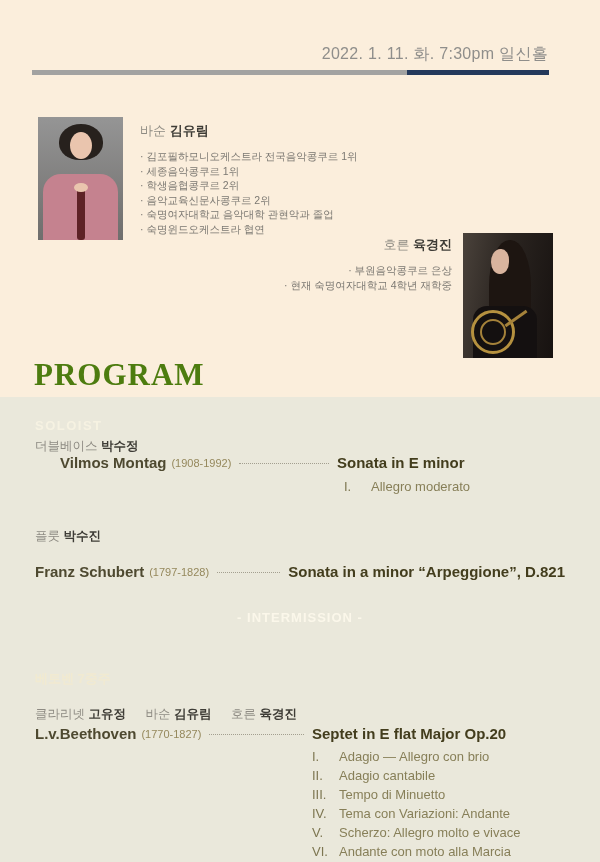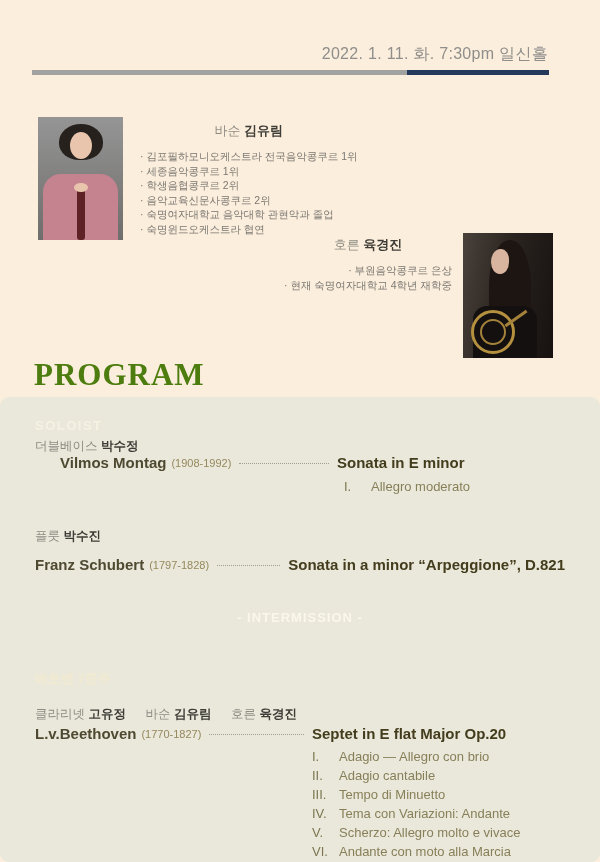--- a/index.html
+++ b/index.html
@@ -43,49 +43,49 @@
     background:#141010; border-radius:14px 14px 0 0; }
   .p2-horn { position:absolute; bottom:4px; left:8px; width:44px; height:44px;
     border:3px solid #b5913f; border-radius:50%; }
   .p2-horn-inner { position:absolute; bottom:13px; left:17px; width:26px; height:26px;
     border:2px solid #a5823a; border-radius:50%; }
   .p2-horn-tube { position:absolute; bottom:38px; left:40px; width:26px; height:3px;
     background:#a5823a; transform:rotate(-35deg); }
 
   
   .p1-info { position:absolute; left:140px; top:122px; }
-  .perf-title { font-size:13px; margin-bottom:9px;text-align:center; }
+  .perf-title { font-size:13px; margin-bottom:9px; }
   .role { color:#8e8b83; }
   .pname { font-weight:bold; color:#3e3c36; }
   .credits { list-style:none; font-size:10.5px; line-height:14.5px; color:#7b7872; }
   .credits li::before { content:"·  "; }
   .p2-info { position:absolute; right:148px; top:236px; text-align:right; }
   .p2-info .credits { font-size:10.5px; }
 
   
   .program-title {
     position:absolute; left:34px; top:357px;
     font-family:"Liberation Serif","DejaVu Serif",serif;
     font-weight:bold; font-size:31px; letter-spacing:1px; color:#4d7c0f;
   }
 
   
   .body-section { position:absolute; top:397px; left:0; width:600px; height:465px;
-    background:#eae8db;border-radius:9px; }
+    background:#eae8db; }
   .body-section > div { position:absolute; }
 
   .soloist-heading { top:21px; left:35px; font-size:13px; font-weight:bold;
     color:#f6f2e2; letter-spacing:1.5px; }
   .perf-line { font-size:12.5px; }
   .item1-perf { top:41px; left:35px; }
   .item2-perf { top:131px; left:35px;text-align:right; }
 
   .work-row { display:flex; align-items:center; width:530px; left:35px; }
   .item1-row { top:57px;margin-left:25px; }
-  .item2-row { top:159px; }
+  .item2-row { top:166px; }
   .ens-row  { top:328px; }
   .work-left { width:277px; display:flex; align-items:center; white-space:nowrap; }
   .composer { font-weight:bold; font-size:15px; color:#4e4930; }
   .years { font-size:11px; color:#95885c; margin-left:5px; }
   .leader { flex:1; height:1px; border-bottom:1px dotted #a39f8f; margin:0 8px; transform:translateY(1px); }
   .work { font-weight:bold; font-size:15px; color:#433d1d; white-space:nowrap; }
 
   .movements { line-height:19px; }
   .item1-mvts { top:80px; left:316px;margin-left:28px; }
   .ens-mvts { top:350px; left:312px; }

